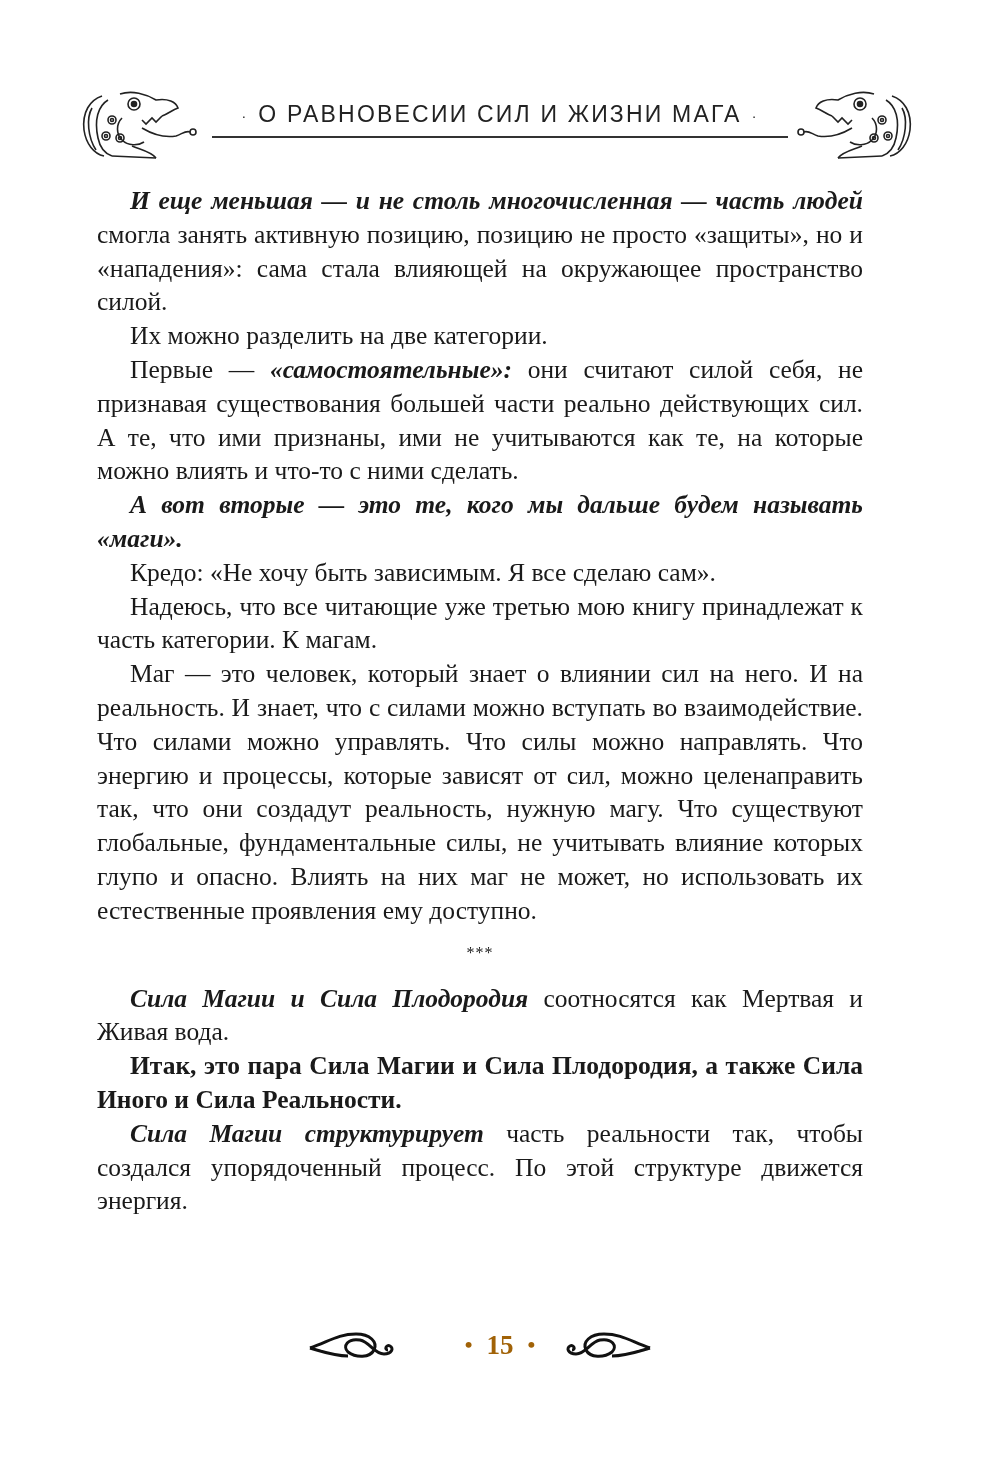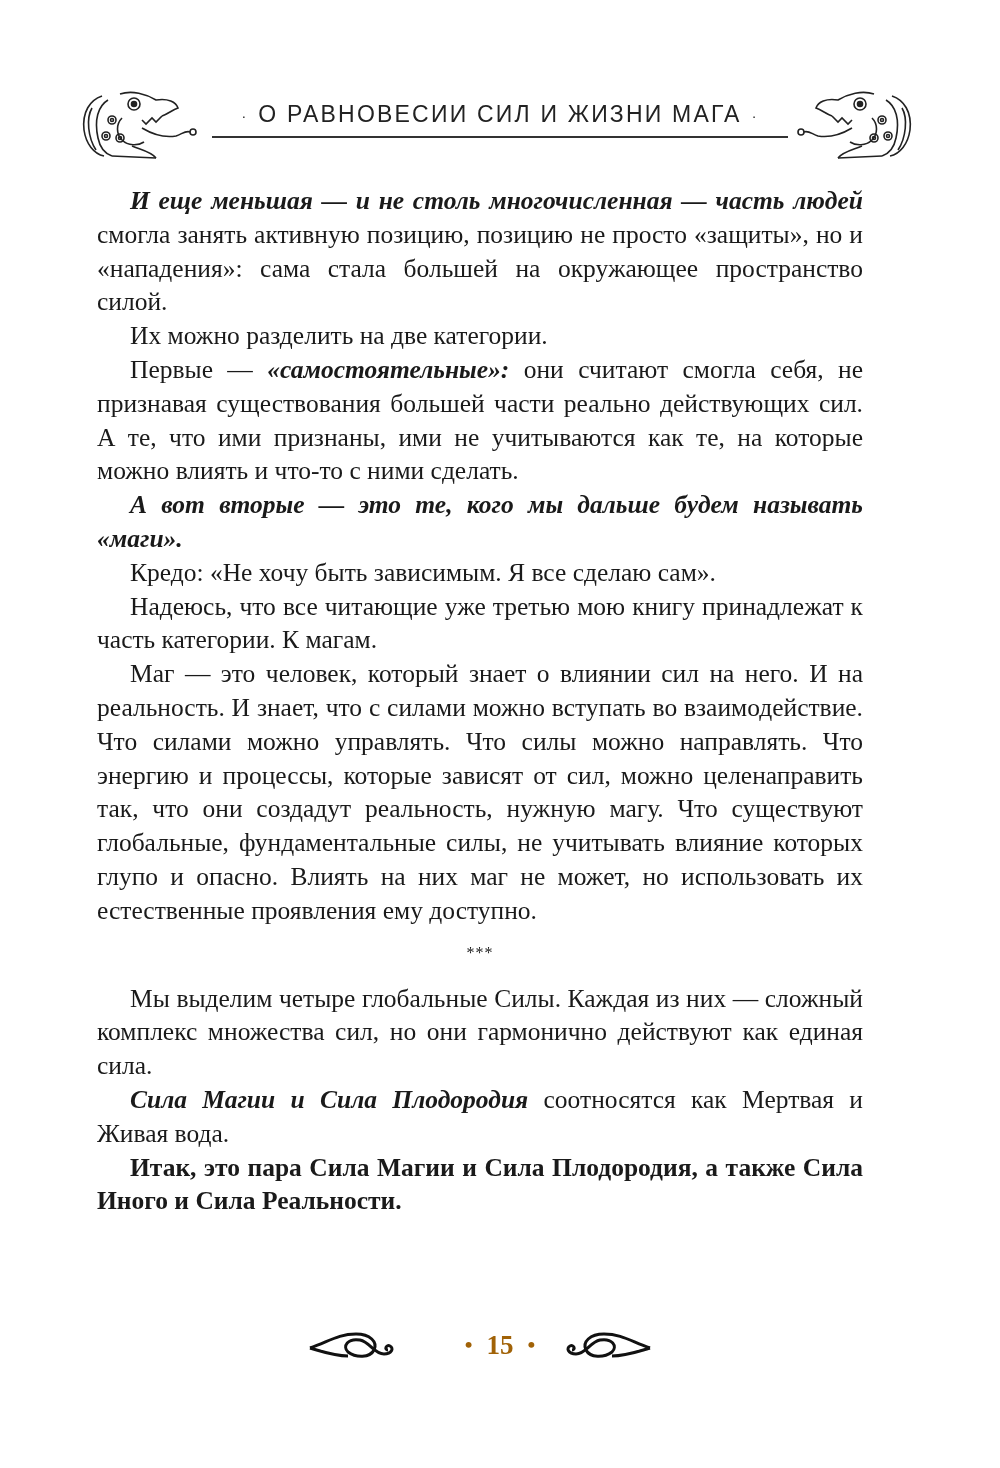--- a/index.html
+++ b/index.html
@@ -80,31 +80,31 @@
       <circle cx="34" cy="48" r="4"></circle>
         <circle cx="34" cy="48" r="1.5"></circle>
       <circle cx="48" cy="50" r="4"></circle>
         <circle cx="48" cy="50" r="1.5"></circle>
       <path d="M40 68 L84 70"></path>
     </g>
   </svg>
 </div>
 
 <div class="body-text">
-  <p><span class="bi">И еще меньшая — и не столь многочисленная — часть людей</span><span> смогла занять активную позицию, позицию не просто «защиты», но и «нападения»: сама стала большей на окружающее пространство силой.</span></p>
+  <p><span class="bi">И еще меньшая — и не столь многочисленная — часть людей</span><span> смогла занять активную позицию, позицию не просто «защиты», но и «нападения»: сама стала влияющей на окружающее пространство силой.</span></p>
   <p><span>Их можно разделить на две категории.</span></p>
-  <p><span>Первые — </span><span class="bi">«самостоятельные»:</span><span> они считают смогла себя, не признавая существования большей части реально действующих сил. А те, что ими признаны, ими не учитываются как те, на которые можно влиять и что-то с ними сделать.</span></p>
+  <p><span>Первые — </span><span class="bi">«самостоятельные»:</span><span> они считают силой себя, не признавая существования большей части реально действующих сил. А те, что ими признаны, ими не учитываются как те, на которые можно влиять и что-то с ними сделать.</span></p>
   <p><span class="bi">А вот вторые — это те, кого мы дальше будем называть «маги».</span></p>
   <p><span>Кредо: «Не хочу быть зависимым. Я все сделаю сам».</span></p>
   <p><span>Надеюсь, что все читающие уже третью мою книгу принадлежат к часть категории. К магам.</span></p>
   <p><span>Маг — это человек, который знает о влиянии сил на него. И на реальность. И знает, что с силами можно вступать во взаимодействие. Что силами можно управлять. Что силы можно направлять. Что энергию и процессы, которые зависят от сил, можно целенаправить так, что они создадут реальность, нужную магу. Что существуют глобальные, фундаментальные силы, не учитывать влияние которых глупо и опасно. Влиять на них маг не может, но использовать их естественные проявления ему доступно.</span></p>
   <p class="asterism">***</p>
-  <p><span>Мы выделим четыре глобальные Силы. Каждая из них — сложный комплекс множества сил, но они гармонично действуют как единая сила.</span></p>
   <p><span class="bi">Сила Магии и Сила Плодородия</span><span> соотносятся как Мертвая и Живая вода.</span></p>
   <p><span class="b">Итак, это пара Сила Магии и Сила Плодородия, а также Сила Иного и Сила Реальности.</span></p>
+  <p><span class="bi">Сила Магии структурирует</span><span> часть реальности так, чтобы создался упорядоченный процесс. По этой структуре движется энергия.</span></p>
 </div>
 
 <div class="footer">
   <svg class="orn left" viewBox="0 0 100 34">
     <path d="M2 20 C20 14 30 6 48 6 C62 6 70 14 66 22 C62 30 48 30 40 24 C34 18 40 10 52 12 C62 14 66 26 76 26 C84 26 86 20 82 18 C78 16 76 22 80 22" fill="none" stroke="#111" stroke-width="3"></path>
     <path d="M2 20 C16 24 26 28 40 28" fill="none" stroke="#111" stroke-width="3"></path>
     <circle cx="14" cy="20" r="1.5" fill="#fff"></circle>
   </svg>
   <div class="folio">
     <span class="bullet">•</span><span>15</span><span class="bullet">•</span>

